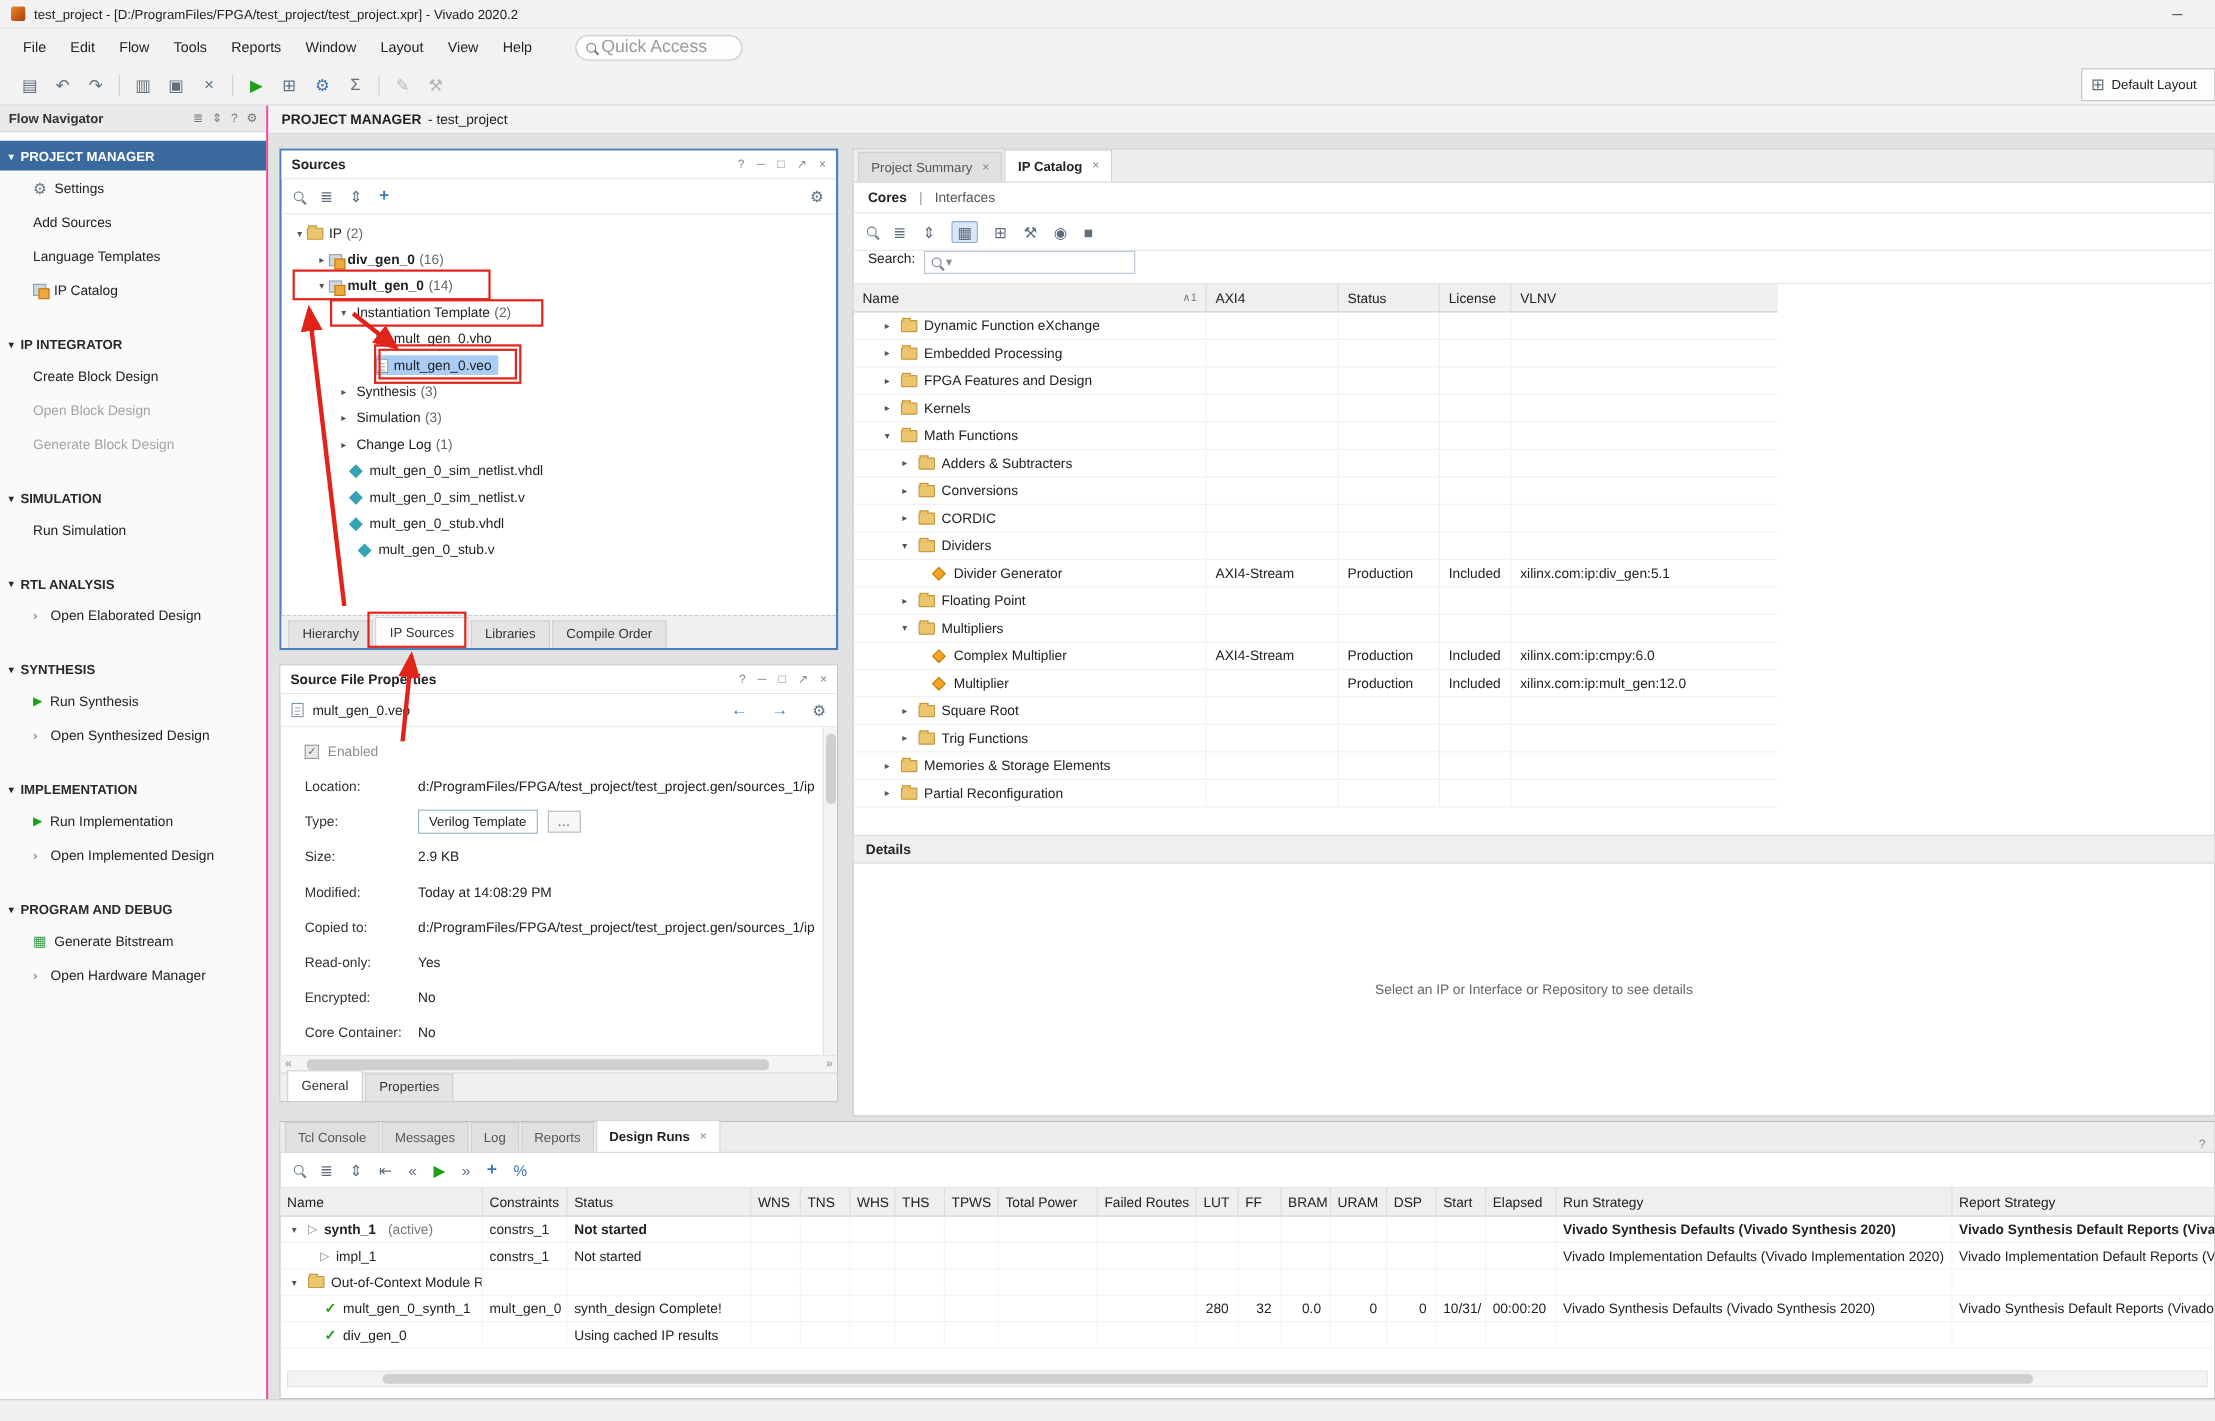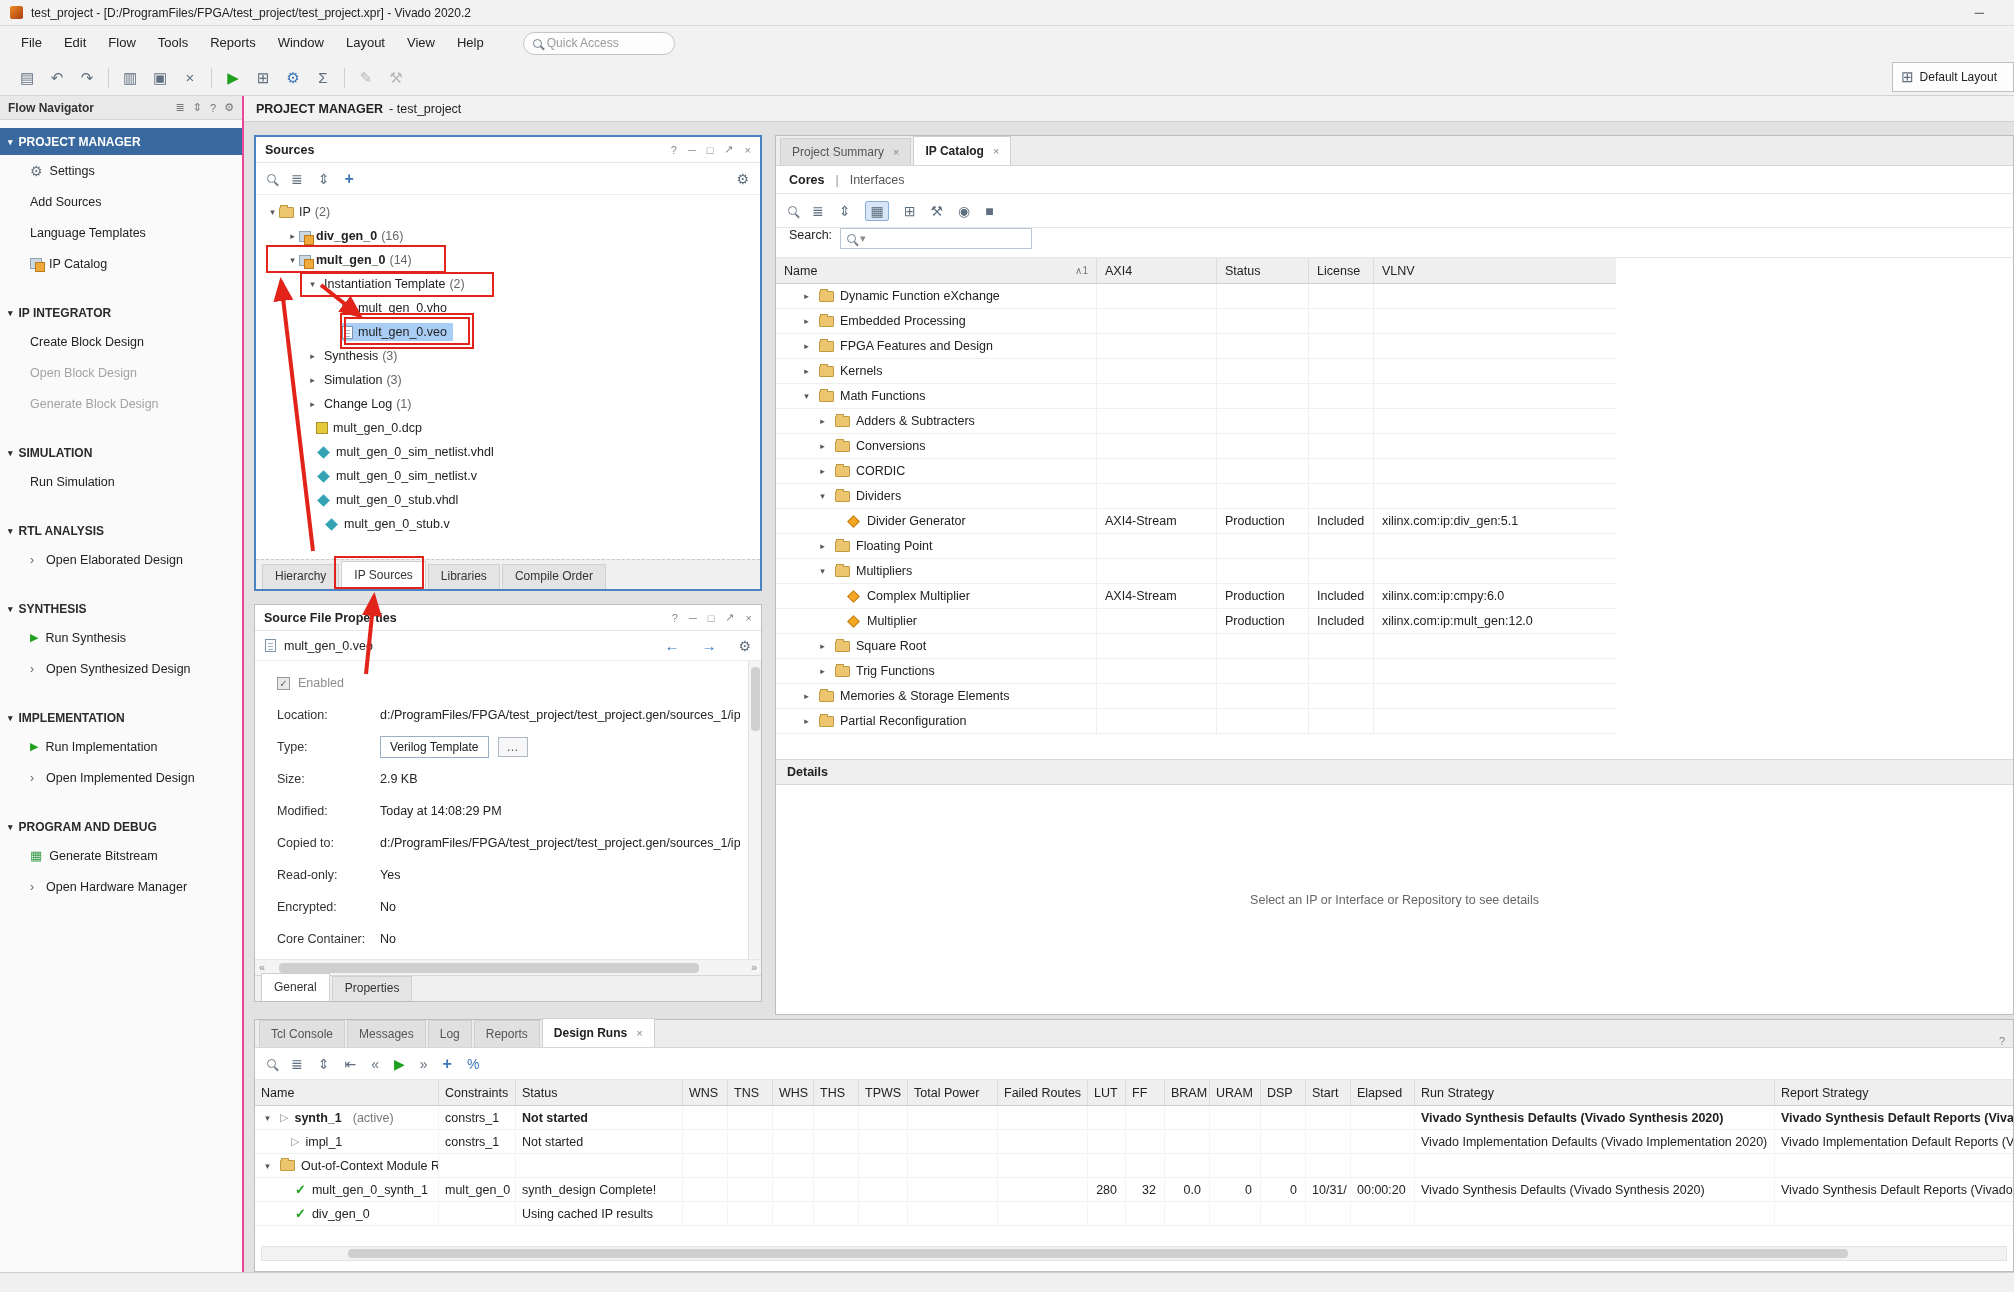--- a/index.html
+++ b/index.html
@@ -5,21 +5,21 @@
 *{box-sizing:border-box;margin:0;padding:0}
 body{margin:0;background:#d8d8d8}
 #root{position:relative;width:2014px;height:1292px;background:#ececec;font-family:"Liberation Sans",sans-serif;font-size:12.5px;color:#222;overflow:hidden}
 
 
 .titlebar{position:absolute;left:0;top:0;width:2014px;height:26px;background:#f2f2f2;border-bottom:1px solid #dcdcdc;display:flex;align-items:center;padding:0 10px;gap:8px;font-size:12px}
 .applogo{width:13px;height:13px;background:linear-gradient(135deg,#f08a24,#a63d12);border-radius:2px;flex:none}
 .win-min{margin-left:auto;color:#444;font-size:13px;padding-right:20px}
 .menubar{position:absolute;left:0;top:26px;width:2014px;height:34px;background:#f2f2f2;display:flex;align-items:center;padding-left:10px;font-size:13px}
 .menu-item{padding:0 11px;line-height:34px;cursor:default}
-.qa-box{margin-left:28px;width:152px;height:23px;border:1px solid #c4c4c4;border-radius:12px;background:#fdfdfd;display:flex;align-items:center;gap:5px;padding:0 9px;color:#9a9a9a;font-size:12px}
+.qa-box{margin-left:28px;width:152px;height:23px;border:1px solid #c4c4c4;border-radius:12px;background:#fdfdfd;display:flex;align-items:center;gap:5px;padding:0 9px;color:#9a9a9a;font-size:16px}
 .maintoolbar{position:absolute;left:0;top:60px;width:2014px;height:36px;background:#f2f2f2;border-bottom:1px solid #d2d2d2;display:flex;align-items:center;padding-left:12px}
 .tb-ico{width:30px;text-align:center;font-size:15px;color:#5f6f7f}
 .tb-ico.green{color:#1ea01e}
 .tb-ico.blue{color:#3c76b8}
 .tb-ico.dim{color:#b8b8b8}
 .tb-sep{width:1px;height:20px;background:#d0d0d0;margin:0 6px}
 .layout-btn{position:absolute;right:0;top:62px;height:30px;width:122px;background:#fdfdfd;border:1px solid #c0c0c0;display:flex;align-items:center;gap:6px;padding:0 8px;font-size:12px;white-space:nowrap;overflow:hidden}
 .mag{position:relative;width:9px;height:9px;border:1.5px solid #737f8c;border-radius:50%;display:inline-block;flex:none}
 .mag::after{content:"";position:absolute;width:5px;height:1.5px;background:#737f8c;transform:rotate(45deg);right:-4px;bottom:-2px}
 
@@ -364,24 +364,20 @@
           <span class="arr">▸</span>
           <span class="tl">Simulation</span>
           <span class="tc">(3)</span>
         </div>
         <div class="trow" style="padding-left:50px">
           <span class="arr">▸</span>
           <span class="tl">Change Log</span>
           <span class="tc">(1)</span>
         </div>
         <div class="trow" style="padding-left:60px">
-          <span class="ico-dcp"></span>
-          <span class="tl">mult_gen_0.dcp</span>
-        </div>
-        <div class="trow" style="padding-left:60px">
           <span class="ico-net"></span>
           <span class="tl">mult_gen_0_sim_netlist.vhdl</span>
         </div>
         <div class="trow" style="padding-left:60px">
           <span class="ico-net"></span>
           <span class="tl">mult_gen_0_sim_netlist.v</span>
         </div>
         <div class="trow" style="padding-left:60px">
           <span class="ico-net"></span>
           <span class="tl">mult_gen_0_stub.vhdl</span>

